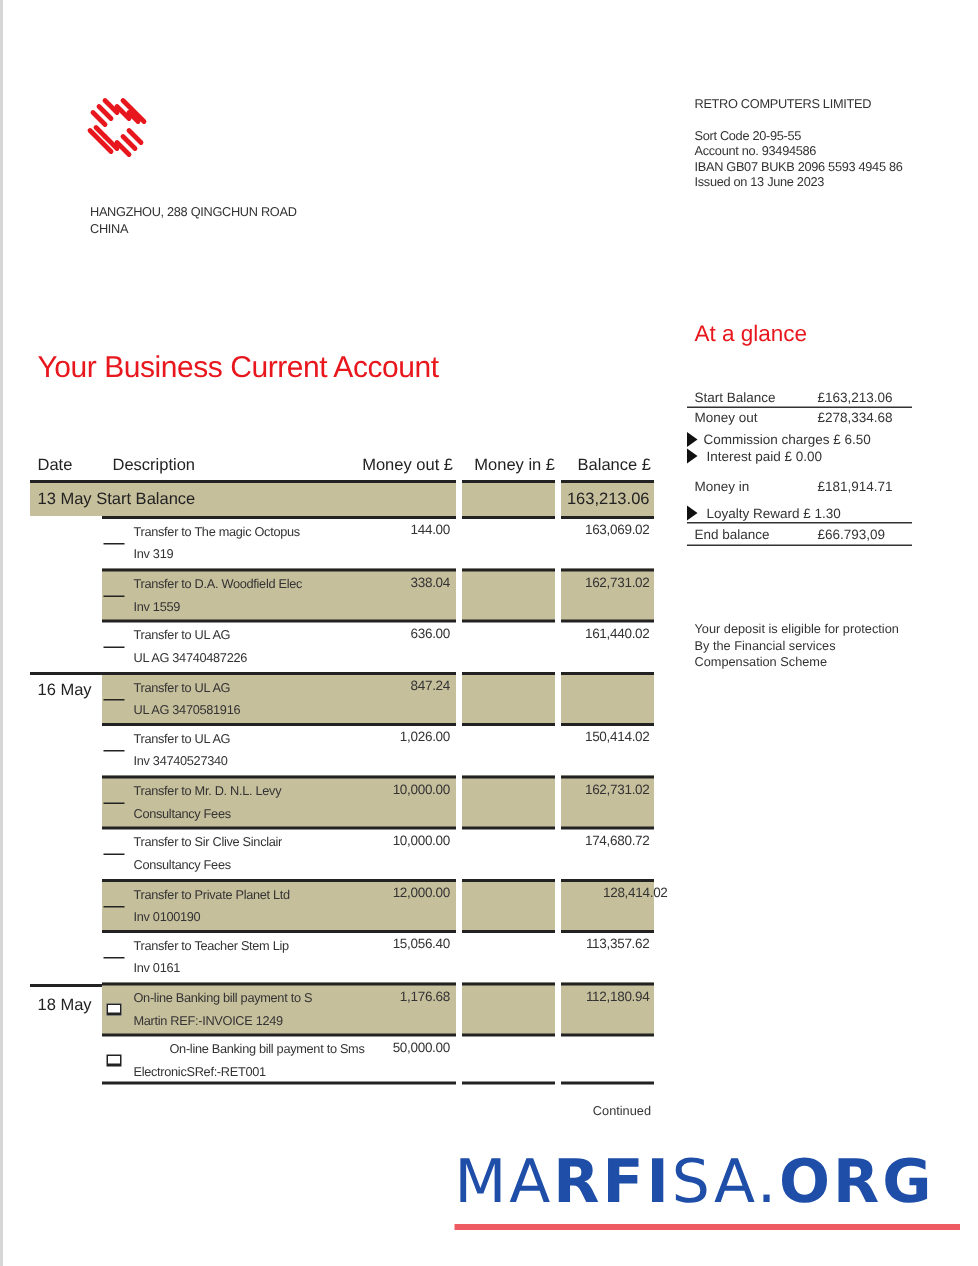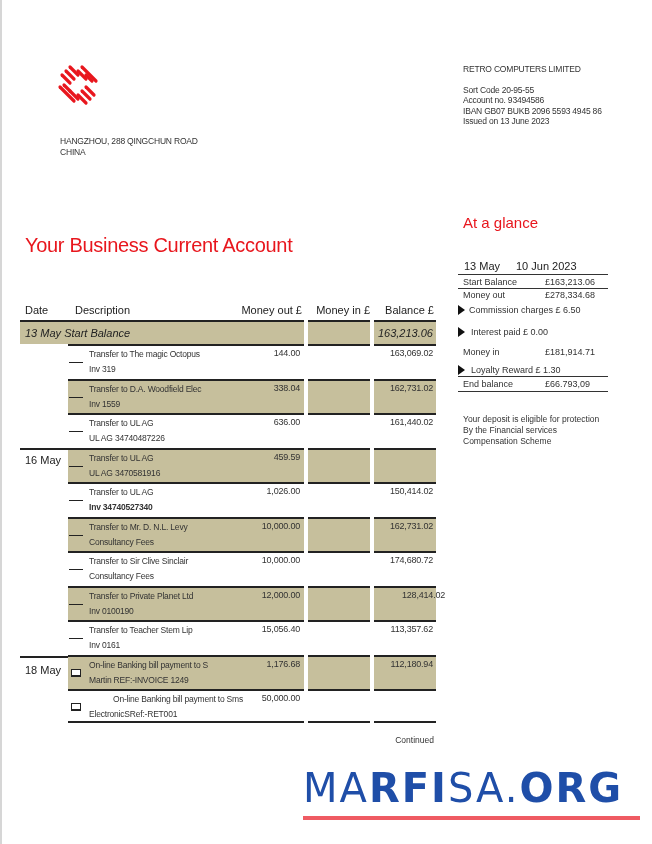--- a/index.html
+++ b/index.html
@@ -29,21 +29,21 @@
   .glance .row .lbl { width: 82px; }
   .glance .row.line { border-bottom: 1.5px solid #333; }
   .glance .bullet { display: flex; align-items: center; padding: 0 0 0 0; }
   .glance .tri { width: 0; height: 0; border-top: 5px solid transparent; border-bottom: 5px solid transparent; border-left: 7px solid #111; margin-right: 4px; }
   .protect { position: absolute; left: 463px; top: 414px; font-size: 8.5px; line-height: 11px; color: #333; }
 
   
   .tx-head { position: absolute; top: 304px; font-size: 11px; color: #222; }
   .tan { background: #c6bf9c; }
   .cell { position: absolute; }
-  .topline { border-top: 2px solid #222; font-style: italic; }
+  .topline { border-top: 2px solid #222; }
   .start-row { position: absolute; top: 320px; height: 24px; font-size: 11px; color: #222; }
   .tx-text { position: absolute; font-size: 8.5px; color: #333; letter-spacing: -0.2px; line-height: 10px; }
   .tx-num { position: absolute; font-size: 9px; color: #333; text-align: right; letter-spacing: -0.2px; }
   .dash { position: absolute; width: 14px; height: 1px; background: #222; }
   .pc-icon { position: absolute; width: 10px; height: 8px; border: 1px solid #222; border-bottom-width: 2px; background: #fff; }
   .date-lbl { position: absolute; left: 25px; font-size: 11px; color: #222; }
   .date-line { position: absolute; left: 20px; width: 48px; height: 2px; background: #222; }
   .continued { position: absolute; left: 380px; top: 735px; font-size: 8.5px; color: #333; width: 54px; text-align: right; }
 
   
@@ -85,37 +85,33 @@
   <div>Sort Code 20-95-55</div>
   <div>Account no. 93494586</div>
   <div>IBAN GB07 BUKB 2096 5593 4945 86</div>
   <div>Issued on 13 June 2023</div>
 </div>
 
 <div class="title-account">Your Business Current Account</div>
 <div class="title-glance">At a glance</div>
 
 <div class="glance">
-  <div class="period">
-    <span>13 May</span>
-    <span>10 Jun 2023</span>
-  </div>
   <div class="row line" style="padding-top:2px;">
     <span class="lbl">Start Balance</span>
     <span>£163,213.06</span>
   </div>
   <div class="row">
     <span class="lbl">Money out</span>
     <span>£278,334.68</span>
   </div>
   <div class="bullet" style="margin-top:4px;">
     <span class="tri"></span>
     <span>Commission  charges £ 6.50</span>
   </div>
-  <div class="bullet" style="margin-top:12px; padding-left:0;text-align:right;">
+  <div class="bullet" style="margin-top:1px; padding-left:0;text-align:right;">
     <span class="tri" style="margin-right:6px;"></span>
     <span>Interest paid £  0.00</span>
   </div>
   <div class="row" style="margin-top:9px;">
     <span class="lbl">Money in</span>
     <span>£181,914.71</span>
   </div>
   <div class="bullet line" style="margin-top:7px; padding-bottom:1px; border-bottom:1.5px solid #333;">
     <span class="tri" style="margin-right:6px;"></span>
     <span>Loyalty  Reward £ 1.30</span>
@@ -175,28 +171,28 @@
     <div class="tx-text" style="left:89px; top:418px;">Transfer to UL AG</div>
     <div class="tx-text" style="left:89px; top:433px;">UL AG 34740487226</div>
     <div class="tx-num" style="left:230px; top:417px; width:70px;">636.00</div>
     <div class="tx-num" style="left:374px; top:417px; width:59px;">161,440.02</div>
     <div class="cell tan" style="left:68px; top:448px; width:236px; height:35px; border-top:2px solid #222;"></div>
     <div class="cell tan" style="left:308px; top:448px; width:62px; height:35px; border-top:2px solid #222;"></div>
     <div class="cell tan" style="left:374px; top:448px; width:62px; height:35px; border-top:2px solid #222;"></div>
     <div class="dash" style="left:69px; top:466px;"></div>
     <div class="tx-text" style="left:89px; top:453px;">Transfer to UL AG</div>
     <div class="tx-text" style="left:89px; top:468px;">UL AG 3470581916</div>
-    <div class="tx-num" style="left:230px; top:452px; width:70px;">459.59</div>
+    <div class="tx-num" style="left:230px; top:452px; width:70px;">847.24</div>
     <div class="tx-num" style="left:374px; top:452px; width:59px;"></div>
     <div class="cell" style="left:68px; top:482px; width:236px; height:35px; border-top:2px solid #222;"></div>
     <div class="cell" style="left:308px; top:482px; width:62px; height:35px; border-top:2px solid #222;"></div>
     <div class="cell" style="left:374px; top:482px; width:62px; height:35px; border-top:2px solid #222;"></div>
     <div class="dash" style="left:69px; top:500px;"></div>
     <div class="tx-text" style="left:89px; top:487px;">Transfer to UL AG</div>
-    <div class="tx-text" style="left:89px; top:502px;font-weight:bold;">Inv 34740527340</div>
+    <div class="tx-text" style="left:89px; top:502px;">Inv 34740527340</div>
     <div class="tx-num" style="left:230px; top:486px; width:70px;">1,026.00</div>
     <div class="tx-num" style="left:374px; top:486px; width:59px;">150,414.02</div>
     <div class="cell tan" style="left:68px; top:517px; width:236px; height:35px; border-top:2px solid #222;"></div>
     <div class="cell tan" style="left:308px; top:517px; width:62px; height:35px; border-top:2px solid #222;"></div>
     <div class="cell tan" style="left:374px; top:517px; width:62px; height:35px; border-top:2px solid #222;"></div>
     <div class="dash" style="left:69px; top:535px;"></div>
     <div class="tx-text" style="left:89px; top:522px;">Transfer to Mr. D. N.L. Levy</div>
     <div class="tx-text" style="left:89px; top:537px;">Consultancy Fees</div>
     <div class="tx-num" style="left:230px; top:521px; width:70px;">10,000.00</div>
     <div class="tx-num" style="left:374px; top:521px; width:59px;">162,731.02</div>

